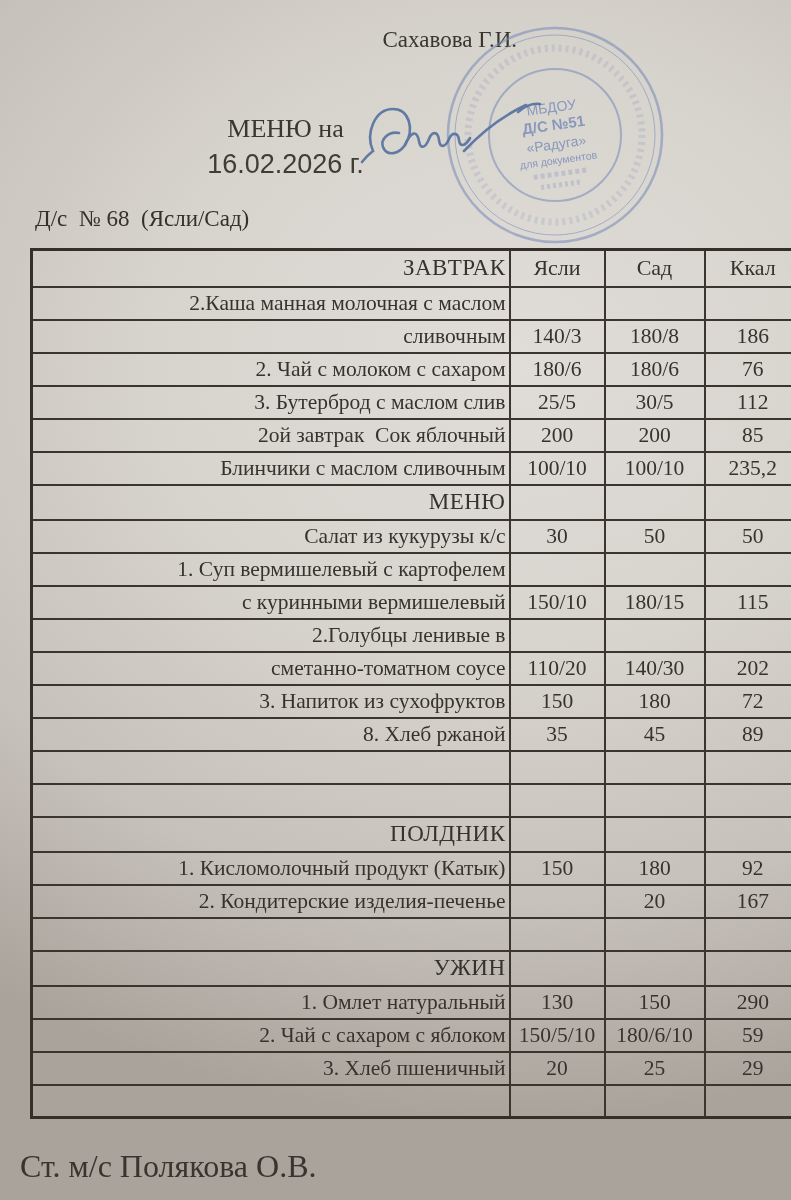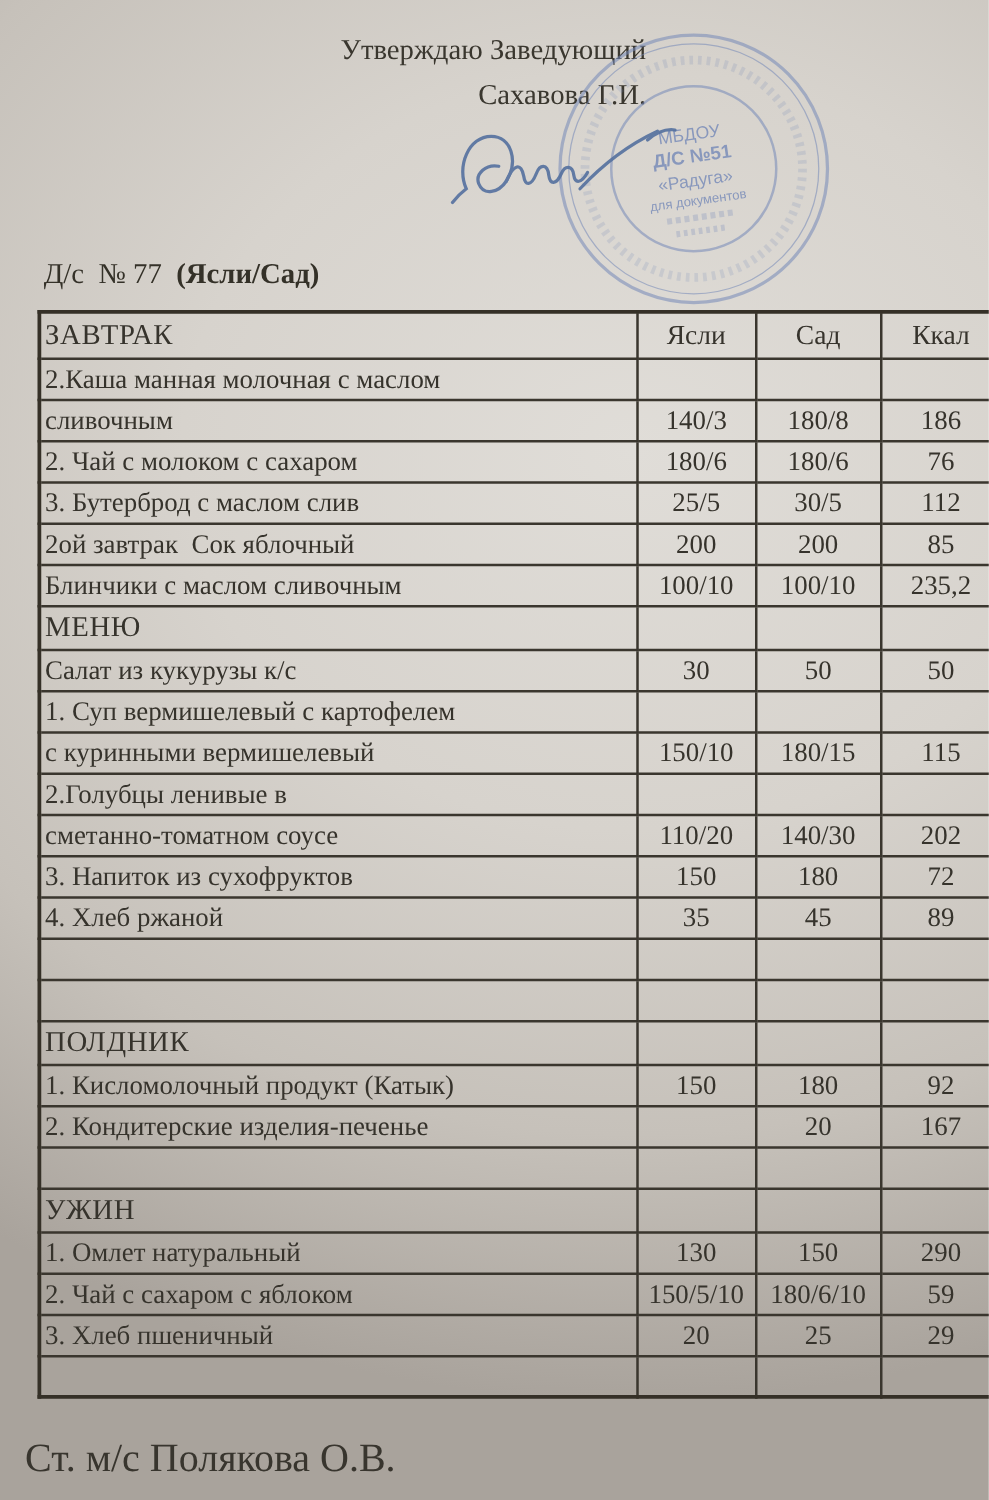--- a/index.html
+++ b/index.html
@@ -20,61 +20,64 @@
   .menu-block{
     position:absolute;top:112px;left:178px;width:215px;
     text-align:center;color:#3a372f;
   }
   .menu-title{font-size:26px;line-height:34px;}
   .menu-date{font-family:"Liberation Sans", sans-serif;font-size:27px;line-height:36px;color:#403d36;}
 
   .org-line{
     position:absolute;top:206px;left:35px;font-size:23px;color:#343128;white-space:pre;
   }
-  .org-line .b{font-weight:bold;}
+  .org-line .b{font-weight:normal;}
 
   
   .stamp{position:absolute;left:424px;top:16px;width:262px;height:240px;}
   
   .sig{position:absolute;left:358px;top:96px;width:200px;height:95px;}
 
   
   table.menu{
     position:absolute;top:248px;left:30px;width:770px;
     border-collapse:collapse;table-layout:fixed;
     border:3px solid #353027;
   }
   table.menu td{
     border:2px solid #3a362e;
     font-size:21.5px;color:#36332c;
     padding:0 3px;vertical-align:middle;
     overflow:hidden;
   }
-  td.name{text-align:left;padding-left:7px;white-space:pre;}
+  td.name{text-align:right;padding-left:7px;white-space:pre;}
   td.val{text-align:center;padding:0 1px;}
   tr{height:33px;}
   tr.hdr{height:37px;}
   tr.section{height:35px;}
   tr.hdr td.name, tr.section td.name{font-size:23px;letter-spacing:.5px;}
   tr.hdr td.val{font-size:22px;}
 
   .footer{
     position:absolute;top:1148px;left:20px;font-size:32px;color:#38352e;
   }
 </style>
 </head>
 <body>
 
 <div class="paper">
 
   <div class="approve">
-    <div>Утверждаю Заведующий</div>
     <div>Сахавова Г.И.</div>
   </div>
 
+  <div class="menu-block">
+    <div class="menu-title">МЕНЮ на</div>
+    <div class="menu-date">16.02.2026 г.</div>
+  </div>
 
   <svg class="stamp" viewBox="0 0 262 240">
     <g stroke="#7589b8" fill="none" opacity="0.55">
       <circle cx="131" cy="119" r="107" stroke-width="2.6"></circle>
       <circle cx="131" cy="119" r="100" stroke-width="1"></circle>
       <circle cx="131" cy="119" r="66" stroke-width="2"></circle>
       <circle cx="131" cy="119" r="87" stroke-width="7" opacity="0.35" stroke-dasharray="3 4"></circle>
     </g>
     <g transform="rotate(-8 131 119)" fill="#7589b8" text-anchor="middle" font-family="Liberation Sans, sans-serif" opacity="0.8">
       <text x="131" y="96" font-size="14">МБДОУ</text>
@@ -90,21 +93,21 @@
 
   <svg class="sig" viewBox="0 0 200 95">
     <g stroke="#55719f" stroke-width="2.6" fill="none" stroke-linecap="round" opacity="0.9">
       <path d="M 4 66 C 8 61 11 58 15 55 C 7 37 17 13 35 13 C 51 13 57 33 47 49 C 41 58 29 61 25 51 C 22 43 31 35 41 37"></path>
       <path d="M 47 49 C 53 35 59 34 61 45 C 62 53 67 53 71 43 C 74 35 80 35 81 44 C 82 52 87 52 91 43 C 94 36 100 36 101 44 C 102 51 107 51 112 42"></path>
       <path d="M 106 55 C 120 40 142 21 168 9"></path>
       <path d="M 160 16 C 167 10 175 7 182 8"></path>
     </g>
   </svg>
 
-  <div class="org-line"><span>Д/с  № 77  </span><span class="b">(Ясли/Сад)</span></div>
+  <div class="org-line"><span>Д/с  № 68  </span><span class="b">(Ясли/Сад)</span></div>
 
   <table class="menu">
     <colgroup>
       <col style="width:478px">
         <col style="width:95px">
         <col style="width:100px">
         <col style="width:97px">
     </colgroup>
     <tbody id="table-body">
         <tr class="hdr">
@@ -185,21 +188,21 @@
           <td class="val">140/30</td>
           <td class="val">202</td>
         </tr>
         <tr class="">
           <td class="name">3. Напиток из сухофруктов</td>
           <td class="val">150</td>
           <td class="val">180</td>
           <td class="val">72</td>
         </tr>
         <tr class="">
-          <td class="name">4. Хлеб ржаной</td>
+          <td class="name">8. Хлеб ржаной</td>
           <td class="val">35</td>
           <td class="val">45</td>
           <td class="val">89</td>
         </tr>
         <tr class="">
           <td class="name"></td>
           <td class="val"></td>
           <td class="val"></td>
           <td class="val"></td>
         </tr>

